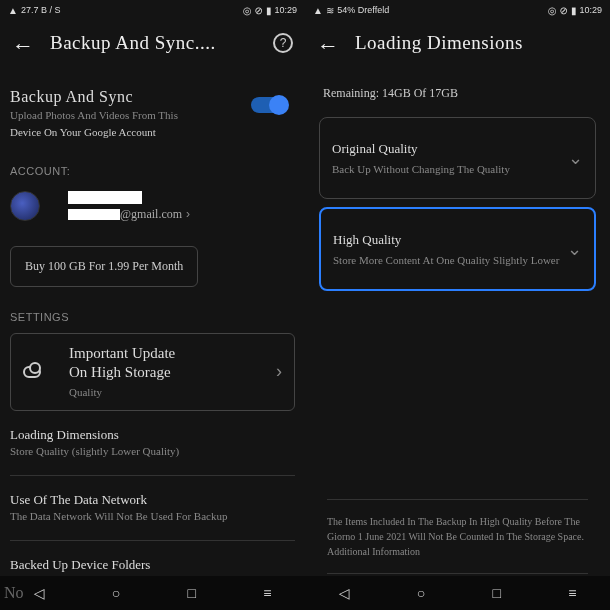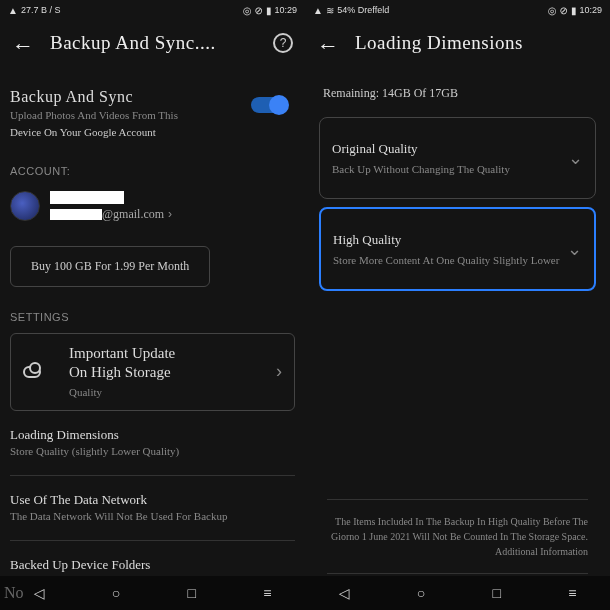--- a/index.html
+++ b/index.html
@@ -12,48 +12,48 @@
 .back{font-size:22px;color:#eee}
 .title{font-family:Georgia,serif;font-size:19px;color:#eee;flex:1;white-space:nowrap;overflow:hidden;text-overflow:ellipsis;letter-spacing:0.5px}
 .help-circle{width:20px;height:20px;border:2px solid #ccc;border-radius:50%;display:flex;align-items:center;justify-content:center;font-size:12px;color:#ccc}
 .content{padding:0 10px;height:510px;overflow:hidden}
 .sect-head{font-family:Georgia,serif;font-size:16px;color:#ddd;margin-top:18px;letter-spacing:0.5px}
 .sub{font-family:Georgia,serif;font-size:11px;color:#888;line-height:1.4;margin-top:2px}
 .row-toggle{display:flex;align-items:center;justify-content:space-between;margin-top:4px}
 .toggle{width:36px;height:16px;background:#1e5fb3;border-radius:10px;position:relative;margin-right:8px}
 .toggle::after{content:"";position:absolute;right:-2px;top:-2px;width:20px;height:20px;background:#3b82f6;border-radius:50%}
 .label-caps{font-size:11px;color:#888;margin-top:24px;letter-spacing:0.5px}
-.account{display:flex;align-items:center;gap:10px;margin-top:14px}
+.account{display:flex;align-items:center;gap:28px;margin-top:14px}
 .avatar{width:30px;height:30px;border-radius:50%;background:radial-gradient(circle at 40% 40%,#4a5fc1,#1a2456);border:1px solid #333}
 .acct-text{font-size:11px}
 .redact{background:#fff;height:13px;width:74px;display:block;margin-bottom:3px}
 .redact2{background:#fff;height:11px;width:52px;display:inline-block;vertical-align:middle}
 .email-suffix{color:#aaa;font-family:Georgia,serif;font-size:12px}
-.buy-btn{margin-top:24px;border:1px solid #444;border-radius:6px;padding:12px 20px;font-family:Georgia,serif;font-size:12px;color:#ccc;display:inline-block}
+.buy-btn{margin-top:24px;border:1px solid #444;border-radius:6px;padding:12px 14px;font-family:Georgia,serif;font-size:12px;color:#ccc;display:inline-block}
 .card{border:1px solid #444;border-radius:6px;padding:10px 12px;margin-top:10px;display:flex;align-items:center;gap:28px}
 .cloud{width:18px;height:12px;border:2px solid #ccc;border-radius:10px;position:relative;flex-shrink:0}
 .cloud::before{content:"";position:absolute;top:-6px;left:4px;width:8px;height:8px;border:2px solid #ccc;border-radius:50%;background:#141414}
 .card-text{flex:1}
 .card-title{font-family:Georgia,serif;font-size:15px;color:#ddd;line-height:1.3}
 .chev{font-size:18px;color:#888}
 .setting-item{margin-top:16px;padding-bottom:10px}
 .setting-title{font-family:Georgia,serif;font-size:13px;color:#ddd}
 .setting-sub{font-family:Georgia,serif;font-size:11px;color:#888;margin-top:2px}
 .hr{height:1px;background:#333;margin-top:8px}
 .navbar{position:absolute;bottom:0;left:0;right:0;height:34px;background:#0a0a0a;display:flex;align-items:center;justify-content:space-around;color:#ccc}
 .nav-glyph{font-size:14px}
 .nav-left-label{position:absolute;left:4px;font-family:Georgia,serif;font-size:16px;color:#666}
 
 .remaining{font-family:Georgia,serif;font-size:12px;color:#ccc;margin:20px 0 16px 8px}
 .opt{border:1px solid #444;border-radius:8px;padding:23px 12px;margin:8px 4px;display:flex;align-items:center;justify-content:space-between}
 .opt.selected{border:2px solid #2b7fff}
 .opt-body{flex:1}
 .opt-title{font-family:Georgia,serif;font-size:13px;color:#ddd}
 .opt-sub{font-family:Georgia,serif;font-size:11px;color:#888;margin-top:6px}
-.note{font-family:Georgia,serif;font-size:10px;color:#888;text-align:right;margin:14px 12px;line-height:1.5}
+.note{font-family:Georgia,serif;font-size:10px;color:#888;text-align:left;margin:14px 12px;line-height:1.5}
 .hr2{height:1px;background:#333;margin:0 12px}
 .spacer{height:200px}
 </style>
 </head>
 <body>
 
 <div class="screen">
   <div class="statusbar">
     <div class="sb-left">
       <span class="sb-icon">▲</span>

